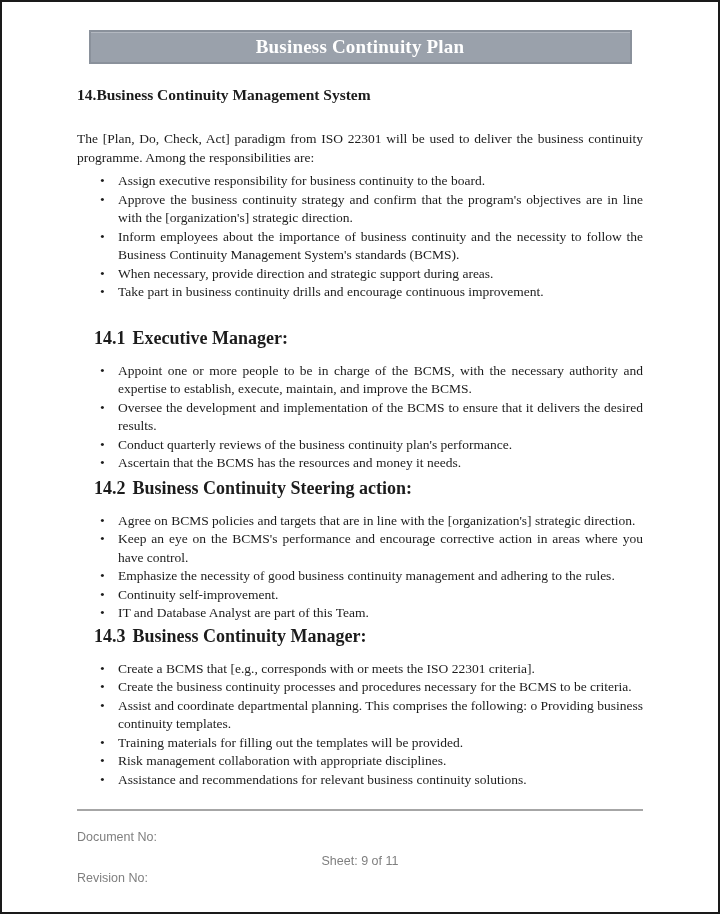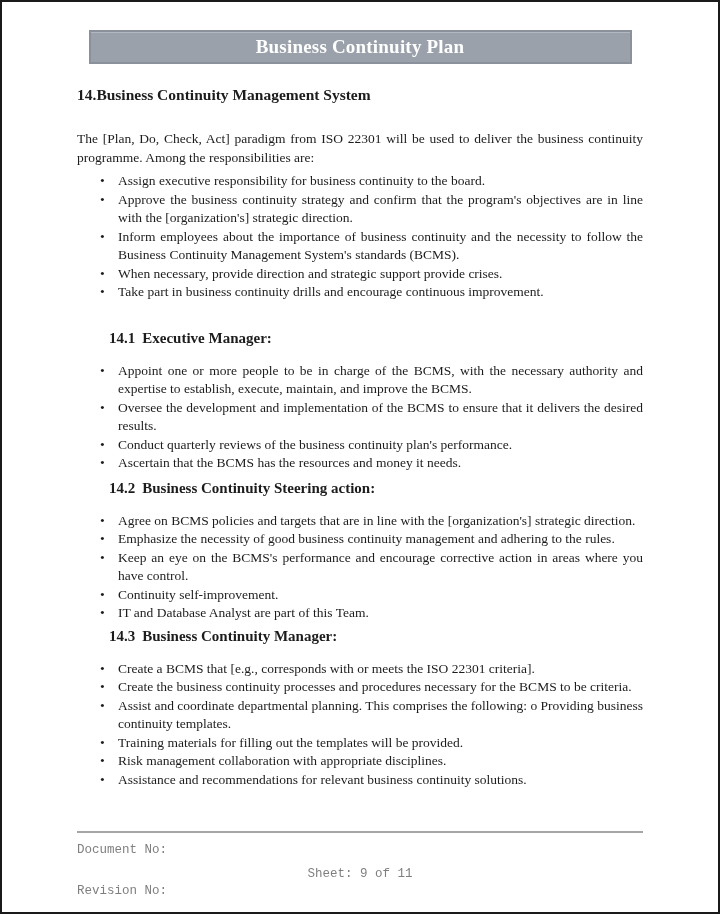--- a/index.html
+++ b/index.html
@@ -66,36 +66,36 @@
     text-align: justify;
   }
   ul.bullets li::before {
     content: "\2022";
     position: absolute;
     left: 0;
     top: 0;
     font-size: 13.5px;
   }
   h2.section-heading {
-    font-size: 15px;
+    font-size: 18px;
     font-weight: bold;
     line-height: 17px;
-    margin: 7px 0 15px 32px;
+    margin: 7px 0 15px 17px;
   }
   section.first h2.section-heading { margin-top: 28px; }
   section.third h2.section-heading { margin-top: 5px; }
   h2.section-heading .sec-num { margin-right: 7px; }
   .footer {
     position: absolute;
     left: 75px;
     right: 75px;
-    top: 829px;
+    top: 807px;
     border-top: 2px solid var(--footer-line);
-    padding-top: 9px;
-    font-family: Liberation Mono, monospace;
+    padding-top: 18px;
+    font-family: Liberation Sans, sans-serif;
     font-size: 12.5px;
     color: var(--footer-text);
   }
   .footer-row {
     display: grid;
     grid-template-columns: 1fr 1fr 1fr;
     line-height: 17px;
   }
   .footer-row .c-left   { text-align: left; }
   .footer-row .c-center { text-align: center; margin-top: 24px; }
@@ -113,21 +113,21 @@
   <div class="content">
 
     <h1 class="main-heading">14.Business Continuity Management System</h1>
 
     <p class="intro">The [Plan, Do, Check, Act] paradigm from ISO 22301 will be used to deliver the business continuity programme. Among the responsibilities are:</p>
 
     <ul class="bullets">
       <li>Assign executive responsibility for business continuity to the board.</li>
       <li>Approve the business continuity strategy and confirm that the program's objectives are in line with the [organization's] strategic direction.</li>
       <li>Inform employees about the importance of business continuity and the necessity to follow the Business Continuity Management System's standards (BCMS).</li>
-      <li>When necessary, provide direction and strategic support provide crises.</li>
+      <li>When necessary, provide direction and strategic support during areas.</li>
       <li>Take part in business continuity drills and encourage continuous improvement.</li>
     </ul>
 
     <section class="first">
       <h2 class="section-heading">
         <span class="sec-num">14.1</span><span>Executive Manager:</span>
       </h2>
       <ul class="bullets">
         <li>Appoint one or more people to be in charge of the BCMS, with the necessary authority and expertise to establish, execute, maintain, and improve the BCMS.</li>
         <li>Oversee the development and implementation of the BCMS to ensure that it delivers the desired results.</li>
@@ -135,22 +135,22 @@
         <li>Ascertain that the BCMS has the resources and money it needs.</li>
       </ul>
     </section>
 
     <section class="second">
       <h2 class="section-heading">
         <span class="sec-num">14.2</span><span>Business Continuity Steering action:</span>
       </h2>
       <ul class="bullets">
         <li>Agree on BCMS policies and targets that are in line with the [organization's] strategic direction.</li>
+        <li>Keep an eye on the BCMS's performance and encourage corrective action in areas where you have control.</li>
         <li>Emphasize the necessity of good business continuity management and adhering to the rules.</li>
-        <li>Keep an eye on the BCMS's performance and encourage corrective action in areas where you have control.</li>
         <li>Continuity self-improvement.</li>
         <li>IT and Database Analyst are part of this Team.</li>
       </ul>
     </section>
 
     <section class="third">
       <h2 class="section-heading">
         <span class="sec-num">14.3</span><span>Business Continuity Manager:</span>
       </h2>
       <ul class="bullets">

